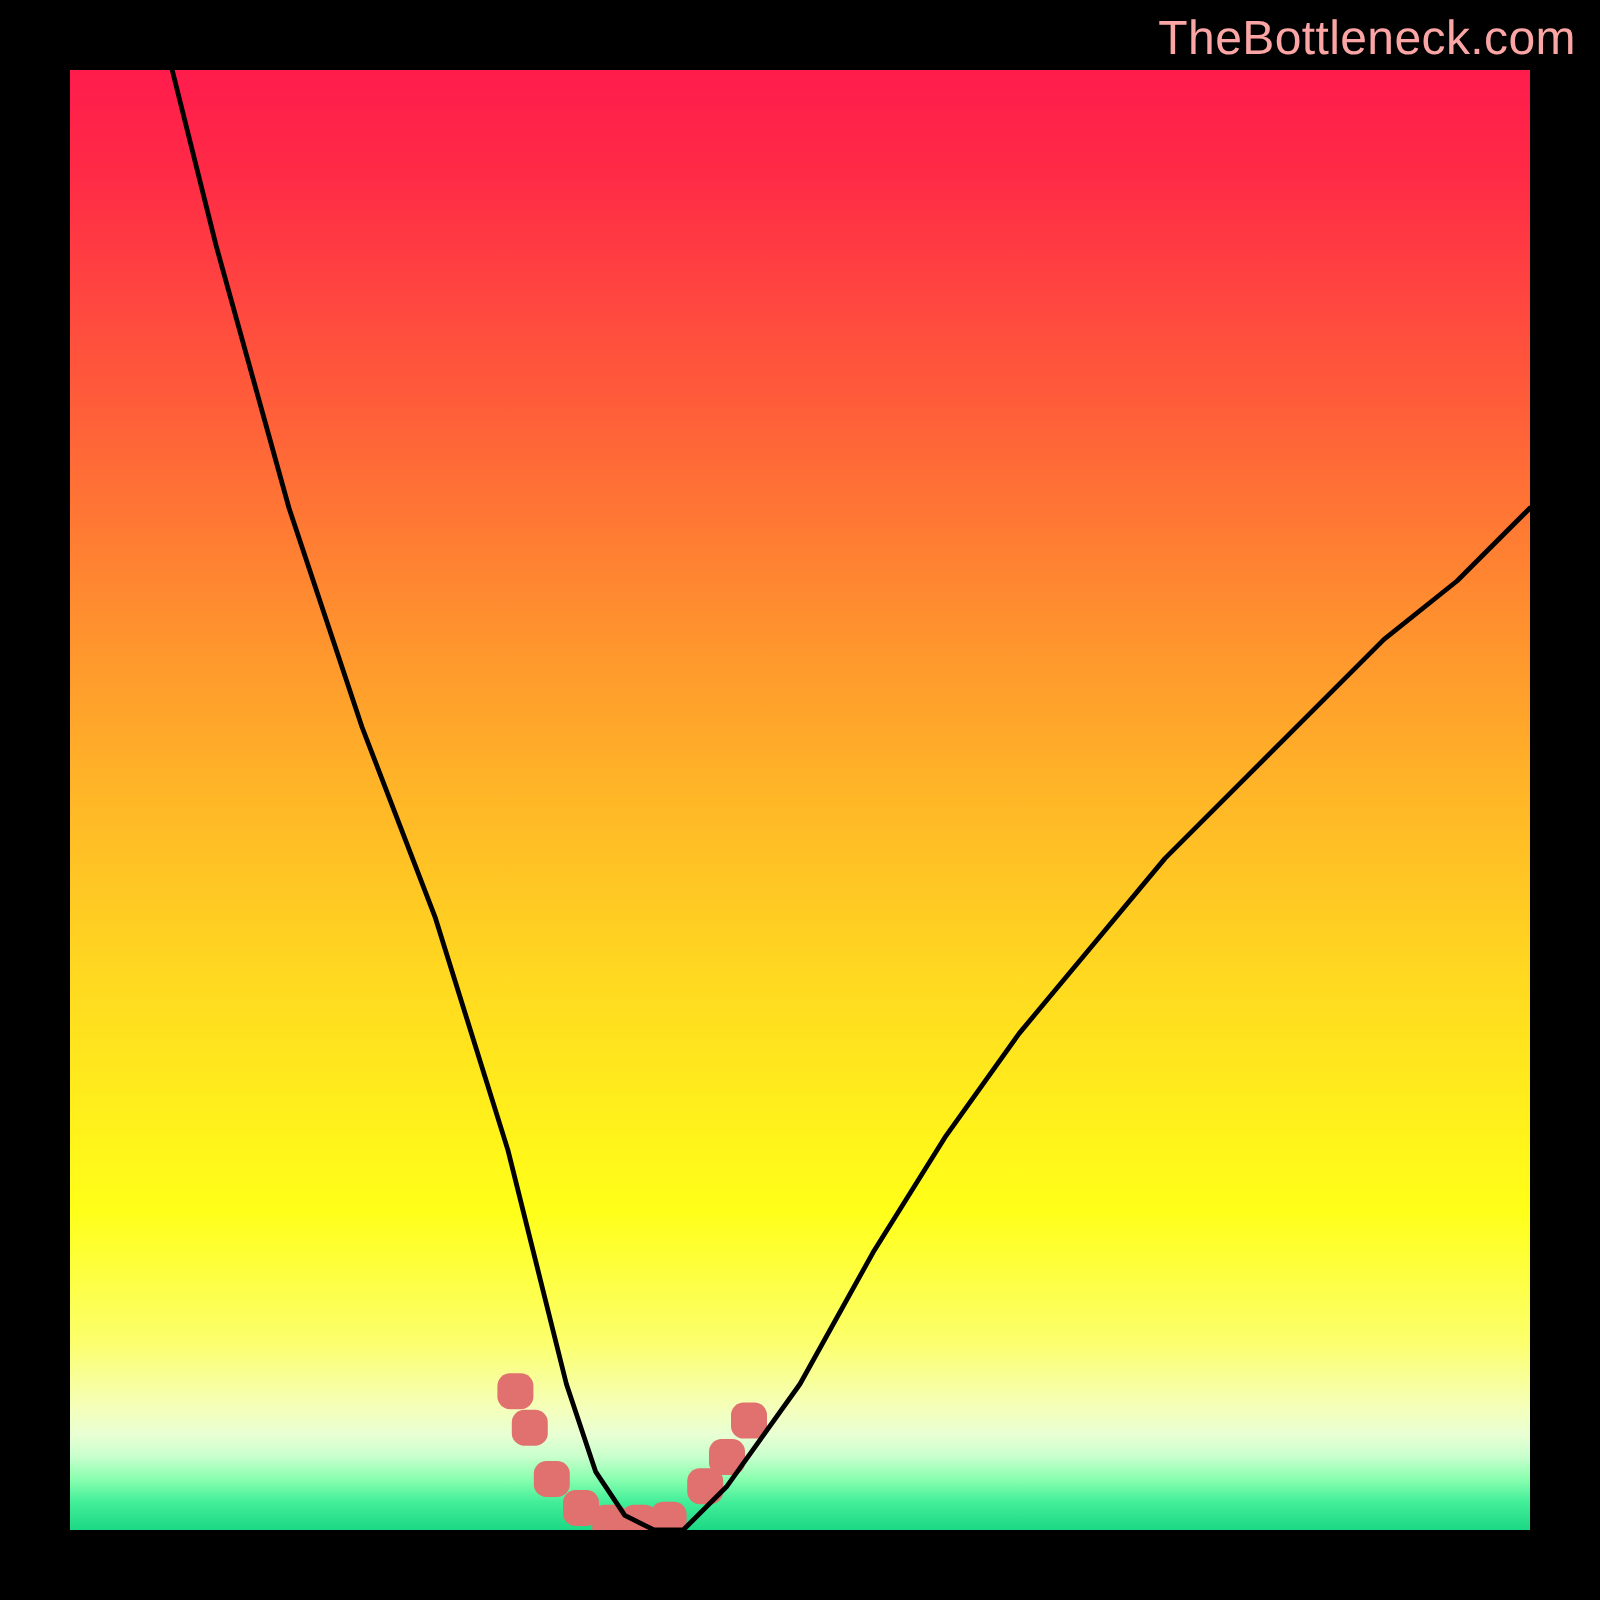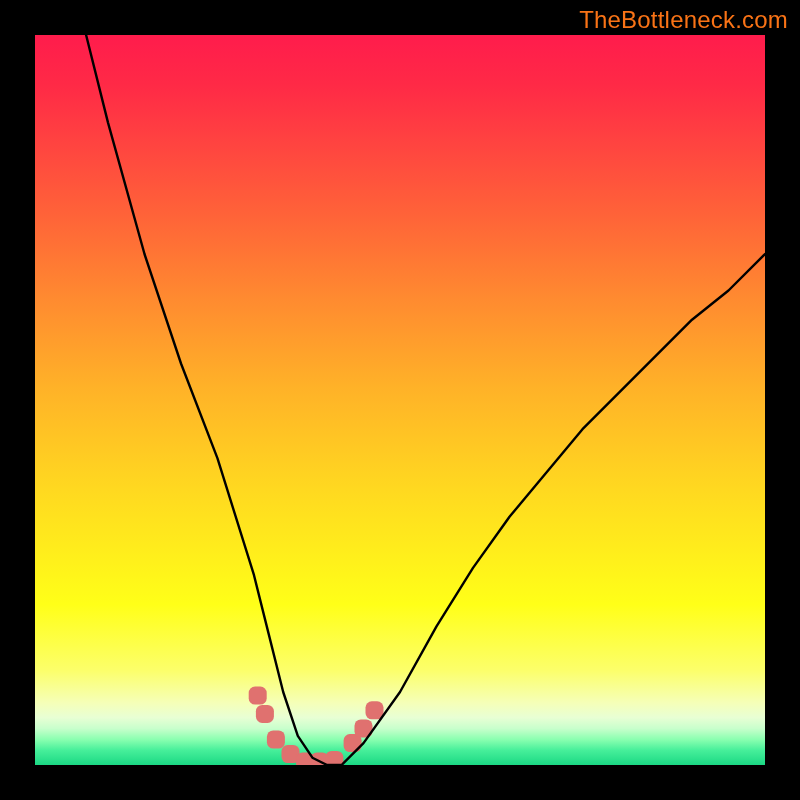--- a/index.html
+++ b/index.html
@@ -41,21 +41,21 @@
       #c8ffcc 95%,
       #8affb0 96.5%,
       #46ef9a 98%,
       #1bd884 100%
     );
   }
   .watermark {
     position: absolute;
     top: 6px;
     right: 12px;
-    color: #f97316;
+    color: #fca5a5;
     font-size: 24px;
     font-weight: 500;
     letter-spacing: 0.2px;
     user-select: none;
   }
   svg.curve {
     position: absolute;
     top: 0;
     left: 0;
     pointer-events: none;

